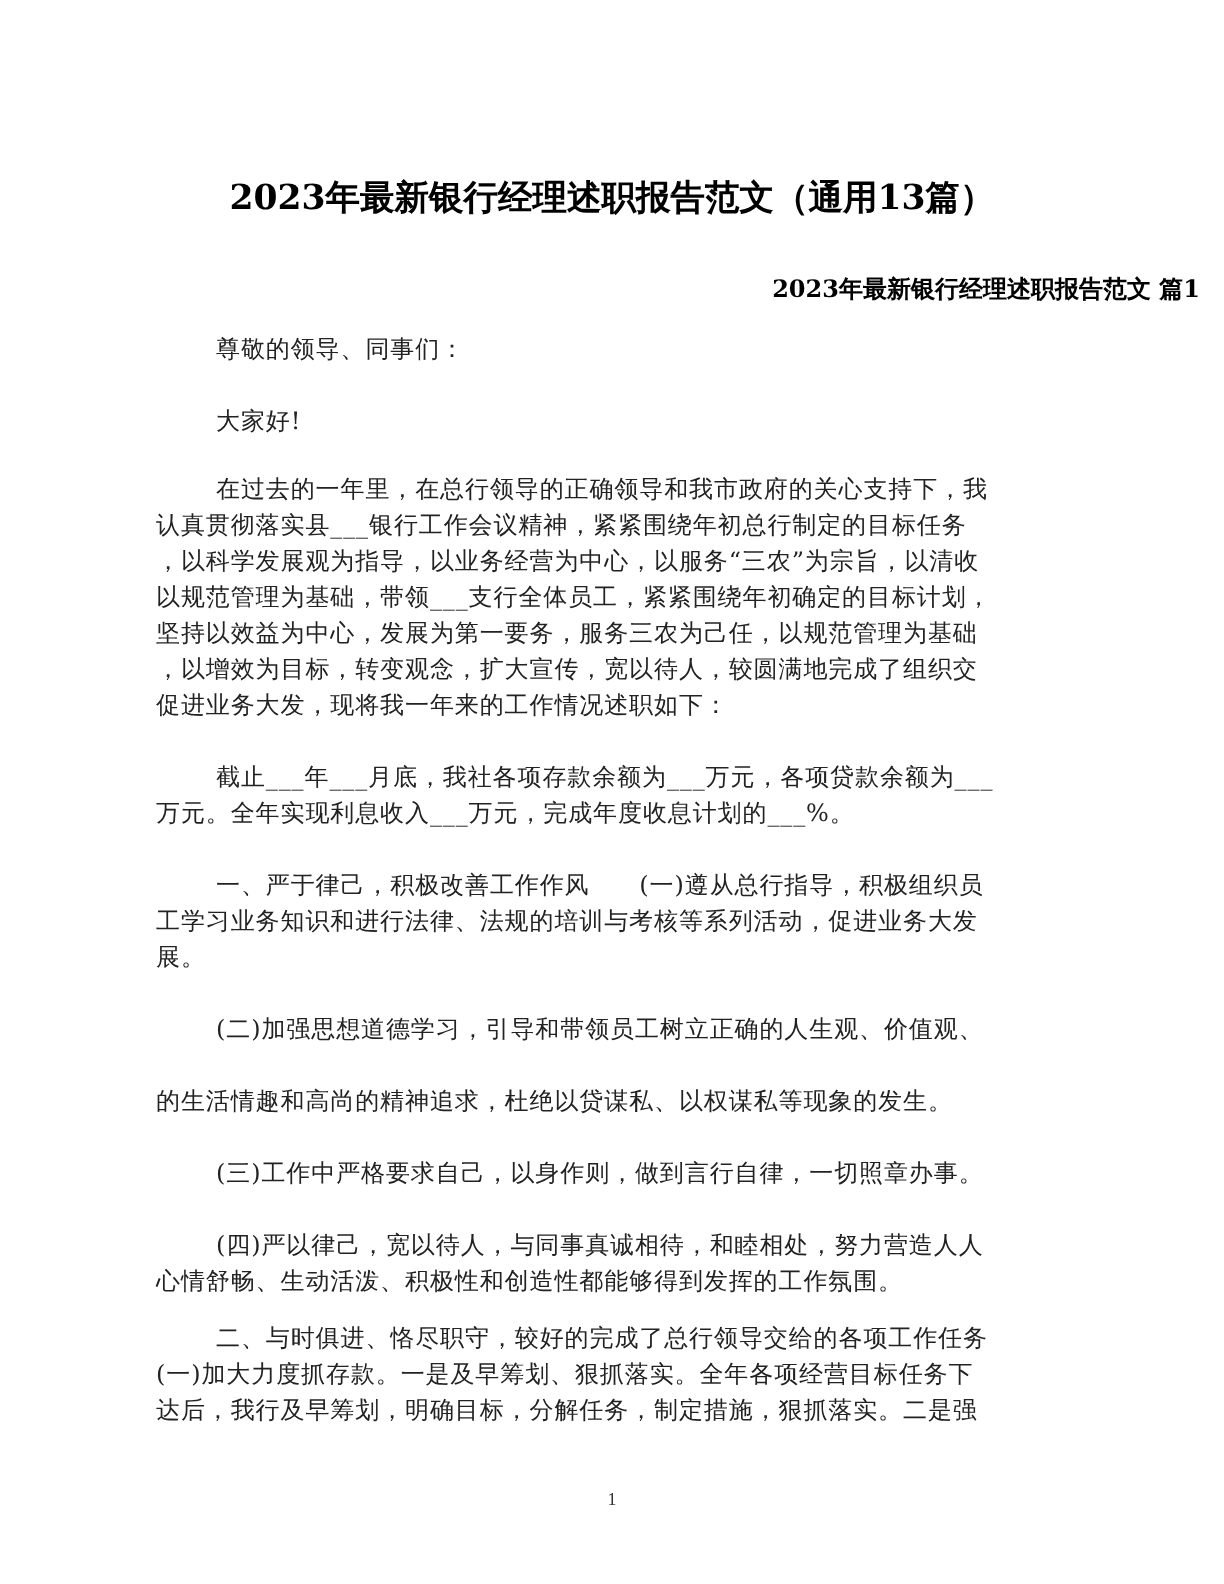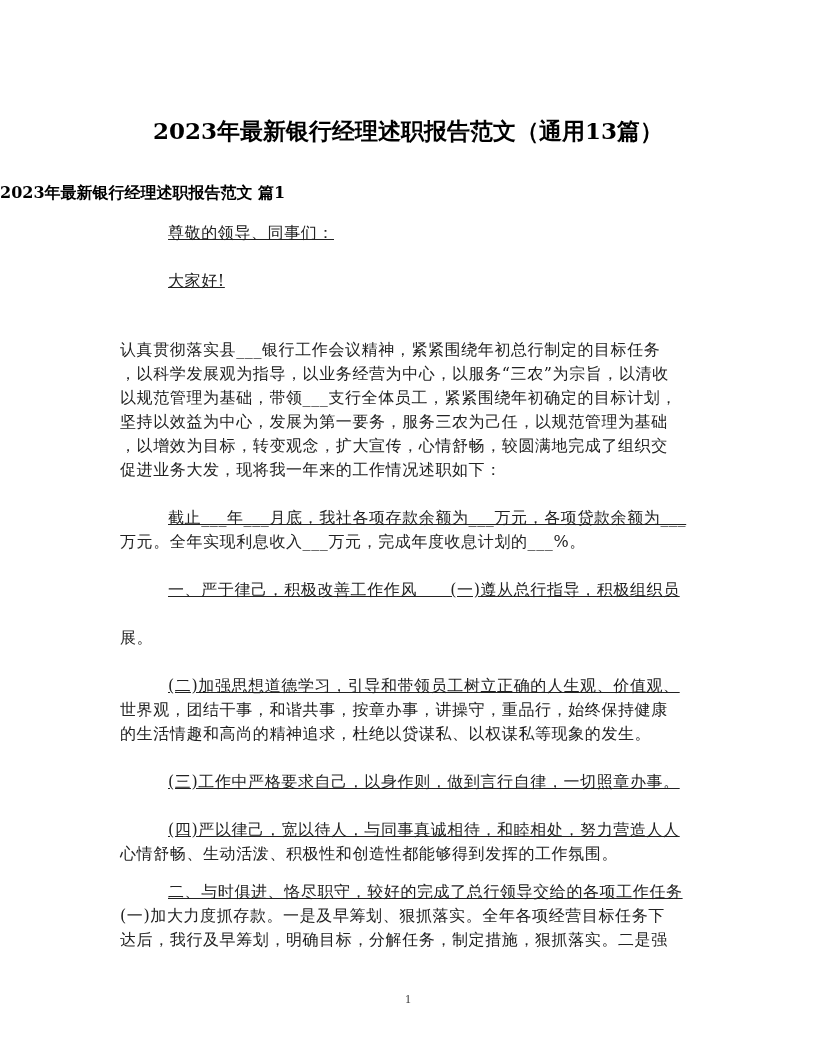--- a/index.html
+++ b/index.html
@@ -1,54 +1,55 @@
 <!DOCTYPE html>
 <html><head>
 <meta charset="utf-8">
 <style>
   html, body { margin: 0; padding: 0; background: #ffffff; }
   body { width: 816px; height: 1056px; position: relative; overflow: hidden;
          font-family: "DejaVu Serif", "Liberation Serif", serif; color: #1a1a1a; }
   .page { position: absolute; left: 0; top: 0; width: 816px; height: 1056px; }
   .title { position: absolute; left: 0; width: 816px; top: 116px; text-align: center;
            font-size: 23px; font-weight: bold; letter-spacing: 0px; color: #000; }
-  .subtitle { position: absolute; left: 0; width: 800px; top: 183px; text-align: left;
+  .subtitle { position: absolute; left: 0; width: 800px; top: 183px; text-align: right;
               font-size: 16px; font-weight: bold; color: #000; }
-  .line { position: absolute; left: 120px; width: 580px; font-size: 16px; line-height: 24px;
+  .line { position: absolute; left: 104px; width: 580px; font-size: 16px; line-height: 24px;
           white-space: nowrap; letter-spacing: 0.6px; color: #222; }
-  .indent { left: 168px; width: 544px; text-decoration: underline; }
+  .indent { left: 144px; width: 544px; }
   .pagenum { position: absolute; left: 0; width: 816px; top: 992px; text-align: center;
              font-size: 12px; color: #333; font-family: "Liberation Serif", serif; }
 </style>
 </head>
 <body>
 
 <div class="page">
   <div class="title">2023年最新银行经理述职报告范文（通用13篇）</div>
   <div class="subtitle">2023年最新银行经理述职报告范文 篇1</div>
 
   <div class="line indent" style="top:221px">尊敬的领导、同事们：</div>
 
   <div class="line indent" style="top:269px">大家好!</div>
 
+  <div class="line indent" style="top:314px">在过去的一年里，在总行领导的正确领导和我市政府的关心支持下，我</div>
   <div class="line" style="top:338px">认真贯彻落实县___银行工作会议精神，紧紧围绕年初总行制定的目标任务</div>
   <div class="line" style="top:362px">，以科学发展观为指导，以业务经营为中心，以服务“三农”为宗旨，以清收</div>
   <div class="line" style="top:386px">以规范管理为基础，带领___支行全体员工，紧紧围绕年初确定的目标计划，</div>
   <div class="line" style="top:410px">坚持以效益为中心，发展为第一要务，服务三农为己任，以规范管理为基础</div>
-  <div class="line" style="top:434px">，以增效为目标，转变观念，扩大宣传，心情舒畅，较圆满地完成了组织交</div>
+  <div class="line" style="top:434px">，以增效为目标，转变观念，扩大宣传，宽以待人，较圆满地完成了组织交</div>
   <div class="line" style="top:458px">促进业务大发，现将我一年来的工作情况述职如下：</div>
 
   <div class="line indent" style="top:506px">截止___年___月底，我社各项存款余额为___万元，各项贷款余额为___</div>
   <div class="line" style="top:530px">万元。全年实现利息收入___万元，完成年度收息计划的___%。</div>
 
   <div class="line indent" style="top:578px">一、严于律己，积极改善工作作风　　(一)遵从总行指导，积极组织员</div>
+  <div class="line" style="top:602px">工学习业务知识和进行法律、法规的培训与考核等系列活动，促进业务大发</div>
   <div class="line" style="top:626px">展。</div>
 
   <div class="line indent" style="top:674px">(二)加强思想道德学习，引导和带领员工树立正确的人生观、价值观、</div>
-  <div class="line" style="top:698px">世界观，团结干事，和谐共事，按章办事，讲操守，重品行，始终保持健康</div>
   <div class="line" style="top:722px">的生活情趣和高尚的精神追求，杜绝以贷谋私、以权谋私等现象的发生。</div>
 
   <div class="line indent" style="top:770px">(三)工作中严格要求自己，以身作则，做到言行自律，一切照章办事。</div>
 
   <div class="line" style="top:842px">心情舒畅、生动活泼、积极性和创造性都能够得到发挥的工作氛围。</div>
   <div class="line indent" style="top:818px">(四)严以律己，宽以待人，与同事真诚相待，和睦相处，努力营造人人</div>
 
   <div class="line indent" style="top:880px">二、与时俱进、恪尽职守，较好的完成了总行领导交给的各项工作任务</div>
   <div class="line" style="top:904px">(一)加大力度抓存款。一是及早筹划、狠抓落实。全年各项经营目标任务下</div>
   <div class="line" style="top:928px">达后，我行及早筹划，明确目标，分解任务，制定措施，狠抓落实。二是强</div>

